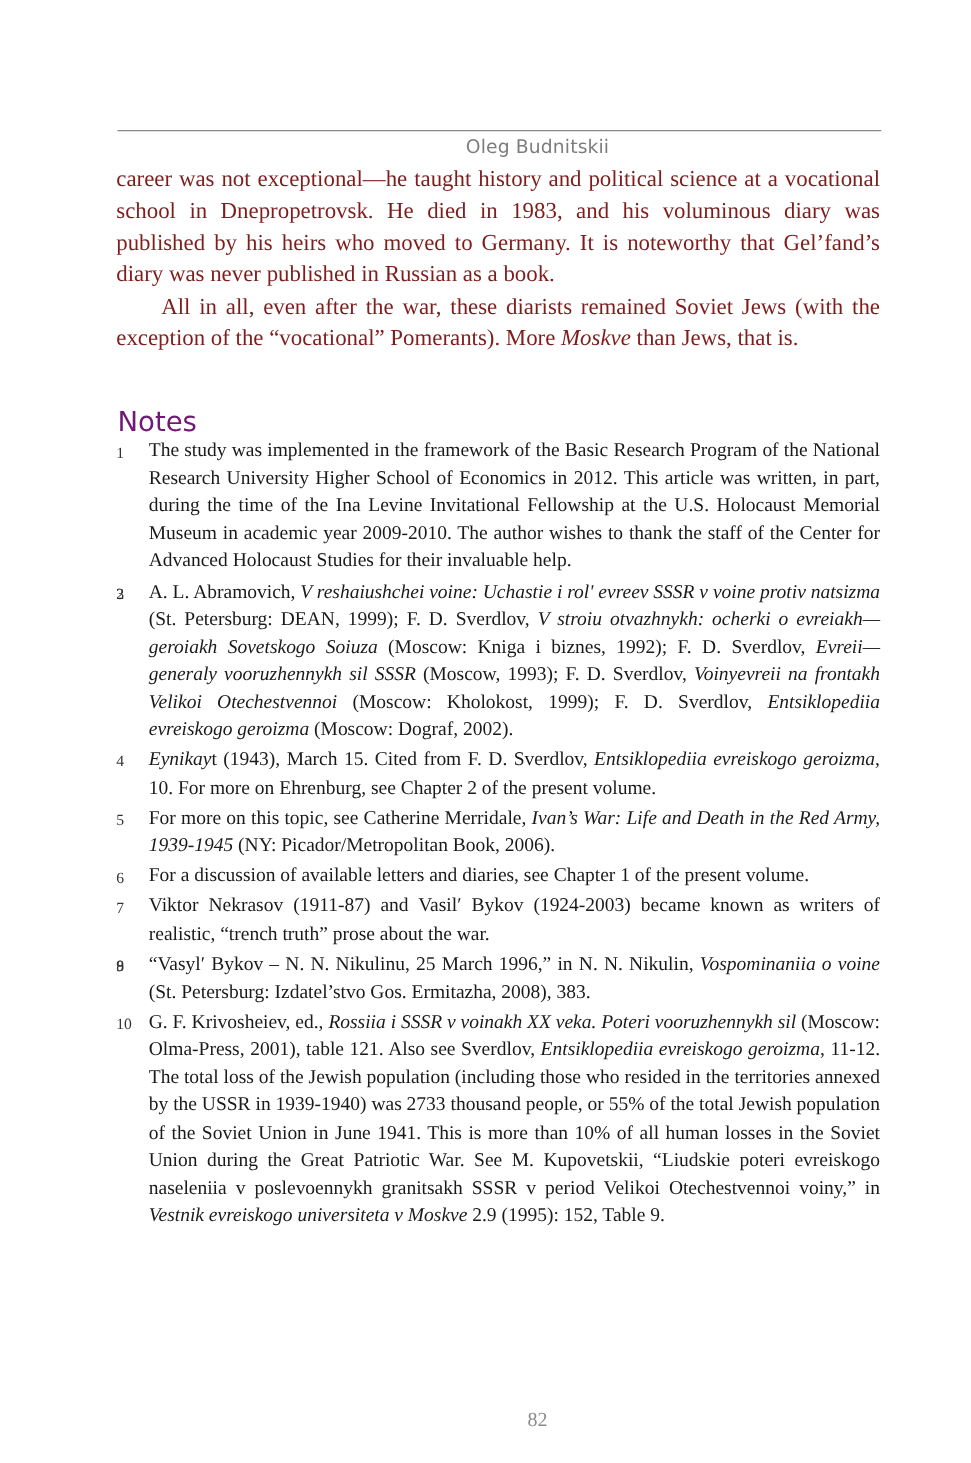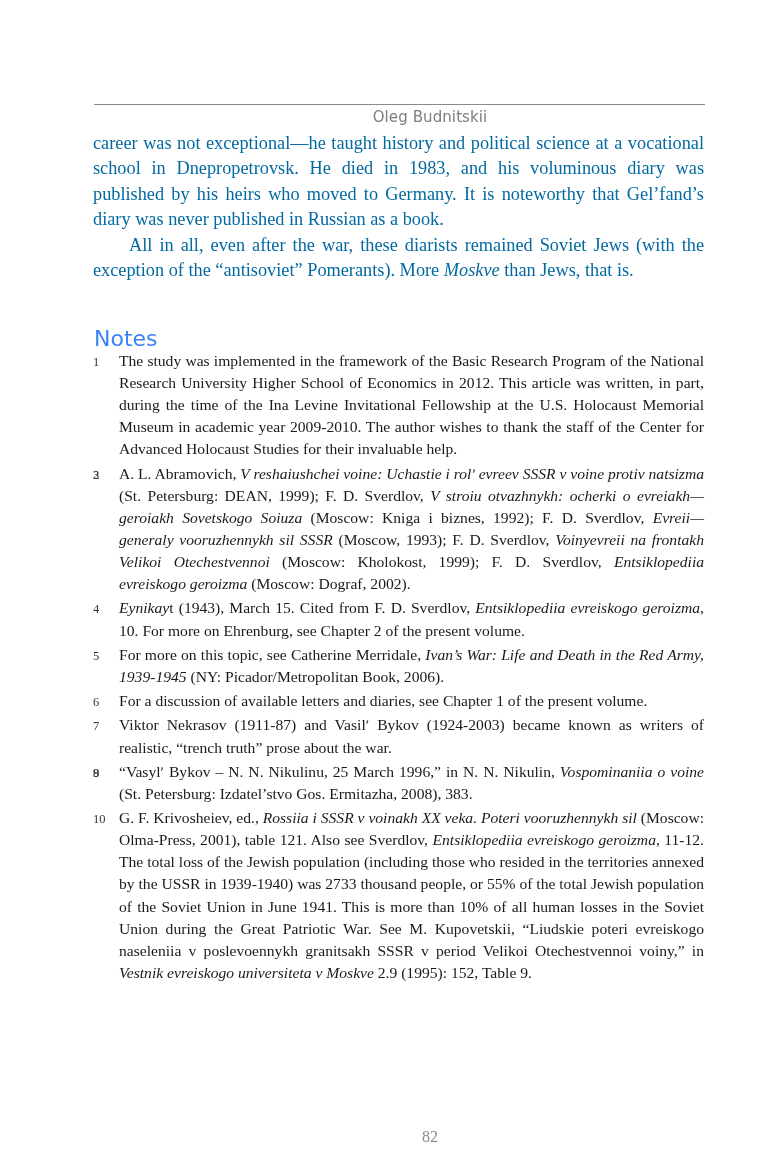--- a/index.html
+++ b/index.html
@@ -2,44 +2,44 @@
 <html><head>
   <meta charset="utf-8">
   <style>
     html, body { margin: 0; padding: 0; background: #ffffff; }
     body { width: 777px; height: 1170px; position: relative; overflow: hidden; }
     .page { position: absolute; left: 0; top: 16px; width: 777px; height: 1170px; background: #fff; border-radius: 22px; }
     .header-rule { position: absolute; left: 94px; top: 88px; width: 611px; height: 0; border-top: 1.5px solid #8a8a8a; }
     .running-head { position: absolute; left: 0; width: 860px; top: 92px; text-align: center;
       font-family: "DejaVu Sans", sans-serif; font-size: 15px; color: #7d7d7d; letter-spacing: 0.1px; }
     .body-text { position: absolute; left: 93px; top: 115px; width: 611px;
-      font-family: "Liberation Serif", serif; font-size: 18.3px; line-height: 25.4px; color: #0369a1;
+      font-family: "Liberation Serif", serif; font-size: 18.3px; line-height: 25.4px; color: #7f1d1d;
       text-align: justify; }
     .body-text p { margin: 0; }
     .body-text p.indent { text-indent: 36px; }
     .notes-heading { position: absolute; left: 94px; top: 292px;
-      font-family: "DejaVu Sans", sans-serif; font-size: 22px; color: #3b82f6; font-weight: normal; }
+      font-family: "DejaVu Sans", sans-serif; font-size: 22px; color: #701a75; font-weight: normal; }
     .notes { position: absolute; left: 93px; top: 334px; width: 611px;
       font-family: "Liberation Serif", serif; font-size: 15.6px; line-height: 22.1px; color: #1a1a1a; }
     .note { position: relative; padding-left: 26px; margin-bottom: 2.2px; text-align: justify; }
     .note .num { position: absolute; left: 0; top: 1px; font-size: 12.5px; color: #333; }
     .note i { font-style: italic; }
     .page-number { position: absolute; left: 0; width: 860px; top: 1112px; text-align: center;
       font-family: "Liberation Serif", serif; font-size: 16px; color: #8c8c8c; }
   </style>
 </head>
 <body>
 
 <div class="page">
   <div class="header-rule"></div>
   <div class="running-head">Oleg Budnitskii</div>
 
   <div class="body-text">
     <p><span>career was not exceptional—he taught history and political science at a vocational school in Dnepropetrovsk. He died in 1983, and his voluminous diary was published by his heirs who moved to Germany. It is noteworthy that Gel’fand’s diary was never published in Russian as a book.</span></p>
-    <p class="indent"><span>All in all, even after the war, these diarists remained Soviet Jews (with the exception of the “antisoviet” Pomerants). More </span><i>Moskve</i><span> than Jews, that is.</span></p>
+    <p class="indent"><span>All in all, even after the war, these diarists remained Soviet Jews (with the exception of the “vocational” Pomerants). More </span><i>Moskve</i><span> than Jews, that is.</span></p>
   </div>
 
   <h2 class="notes-heading">Notes</h2>
 
   <div class="notes" id="notes-list">
       <div class="note"><span class="num">1</span><span><span>The study was implemented in the framework of the Basic Research Program of the National Research University Higher School of Economics in 2012. This article was written, in part, during the time of the Ina Levine Invitational Fellowship at the U.S. Holocaust Memorial Museum in academic year 2009-2010. The author wishes to thank the staff of the Center for Advanced Holocaust Studies for their invaluable help.</span></span></div>
       <div class="note"><span class="num">2</span></div>
       <div class="note"><span class="num">3</span><span><span>A. L. Abramovich, </span><i>V reshaiushchei voine: Uchastie i rolʹ evreev SSSR v voine protiv natsizma</i><span> (St. Petersburg: DEAN, 1999); F. D. Sverdlov, </span><i>V stroiu otvazhnykh: ocherki o evreiakh—geroiakh Sovetskogo Soiuza</i><span> (Moscow: Kniga i biznes, 1992); F. D. Sverdlov, </span><i>Evreii—generaly vooruzhennykh sil SSSR</i><span> (Moscow, 1993); F. D. Sverdlov, </span><i>Voinyevreii na frontakh Velikoi Otechestvennoi</i><span> (Moscow: Kholokost, 1999); F. D. Sverdlov, </span><i>Entsiklopediia evreiskogo geroizma</i><span> (Moscow: Dograf, 2002).</span></span></div>
       <div class="note"><span class="num">4</span><span><i>Eynikay</i><span>t (1943), March 15. Cited from F. D. Sverdlov, </span><i>Entsiklopediia evreiskogo geroizma</i><span>, 10. For more on Ehrenburg, see Chapter 2 of the present volume.</span></span></div>
       <div class="note"><span class="num">5</span><span><span>For more on this topic, see Catherine Merridale, </span><i>Ivan’s War: Life and Death in the Red Army, 1939-1945</i><span> (NY: Picador/Metropolitan Book, 2006).</span></span></div>

